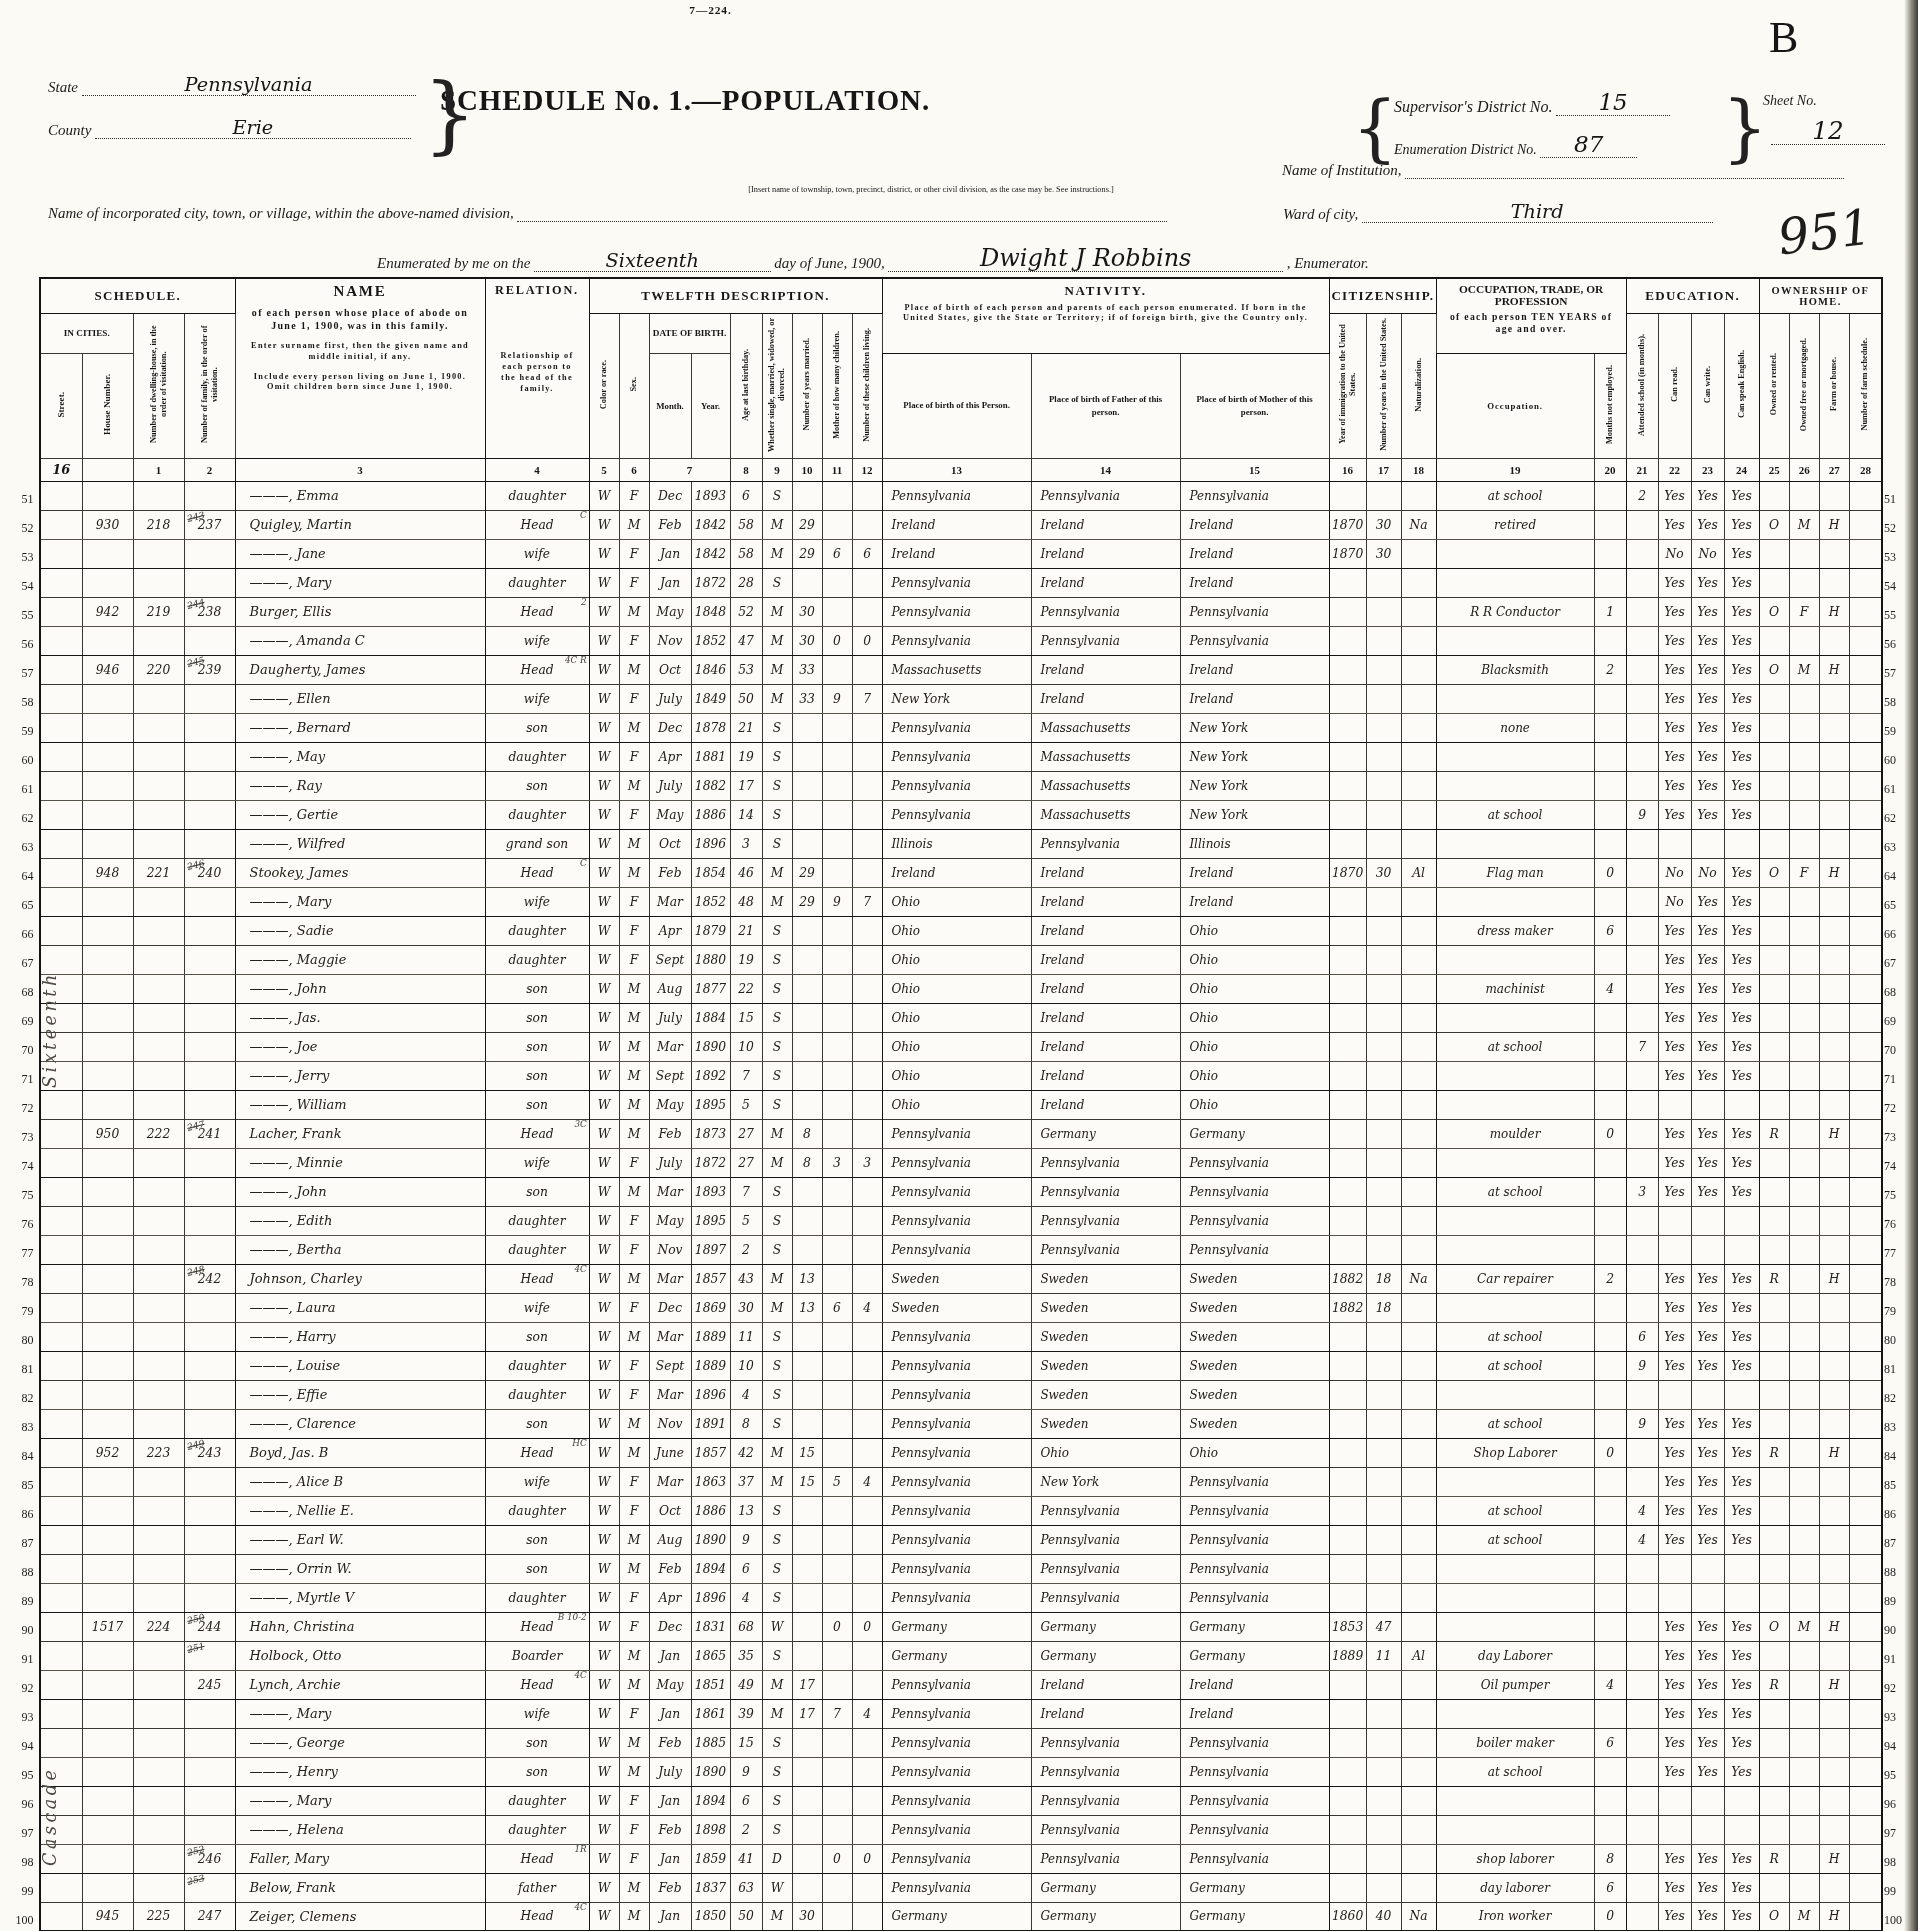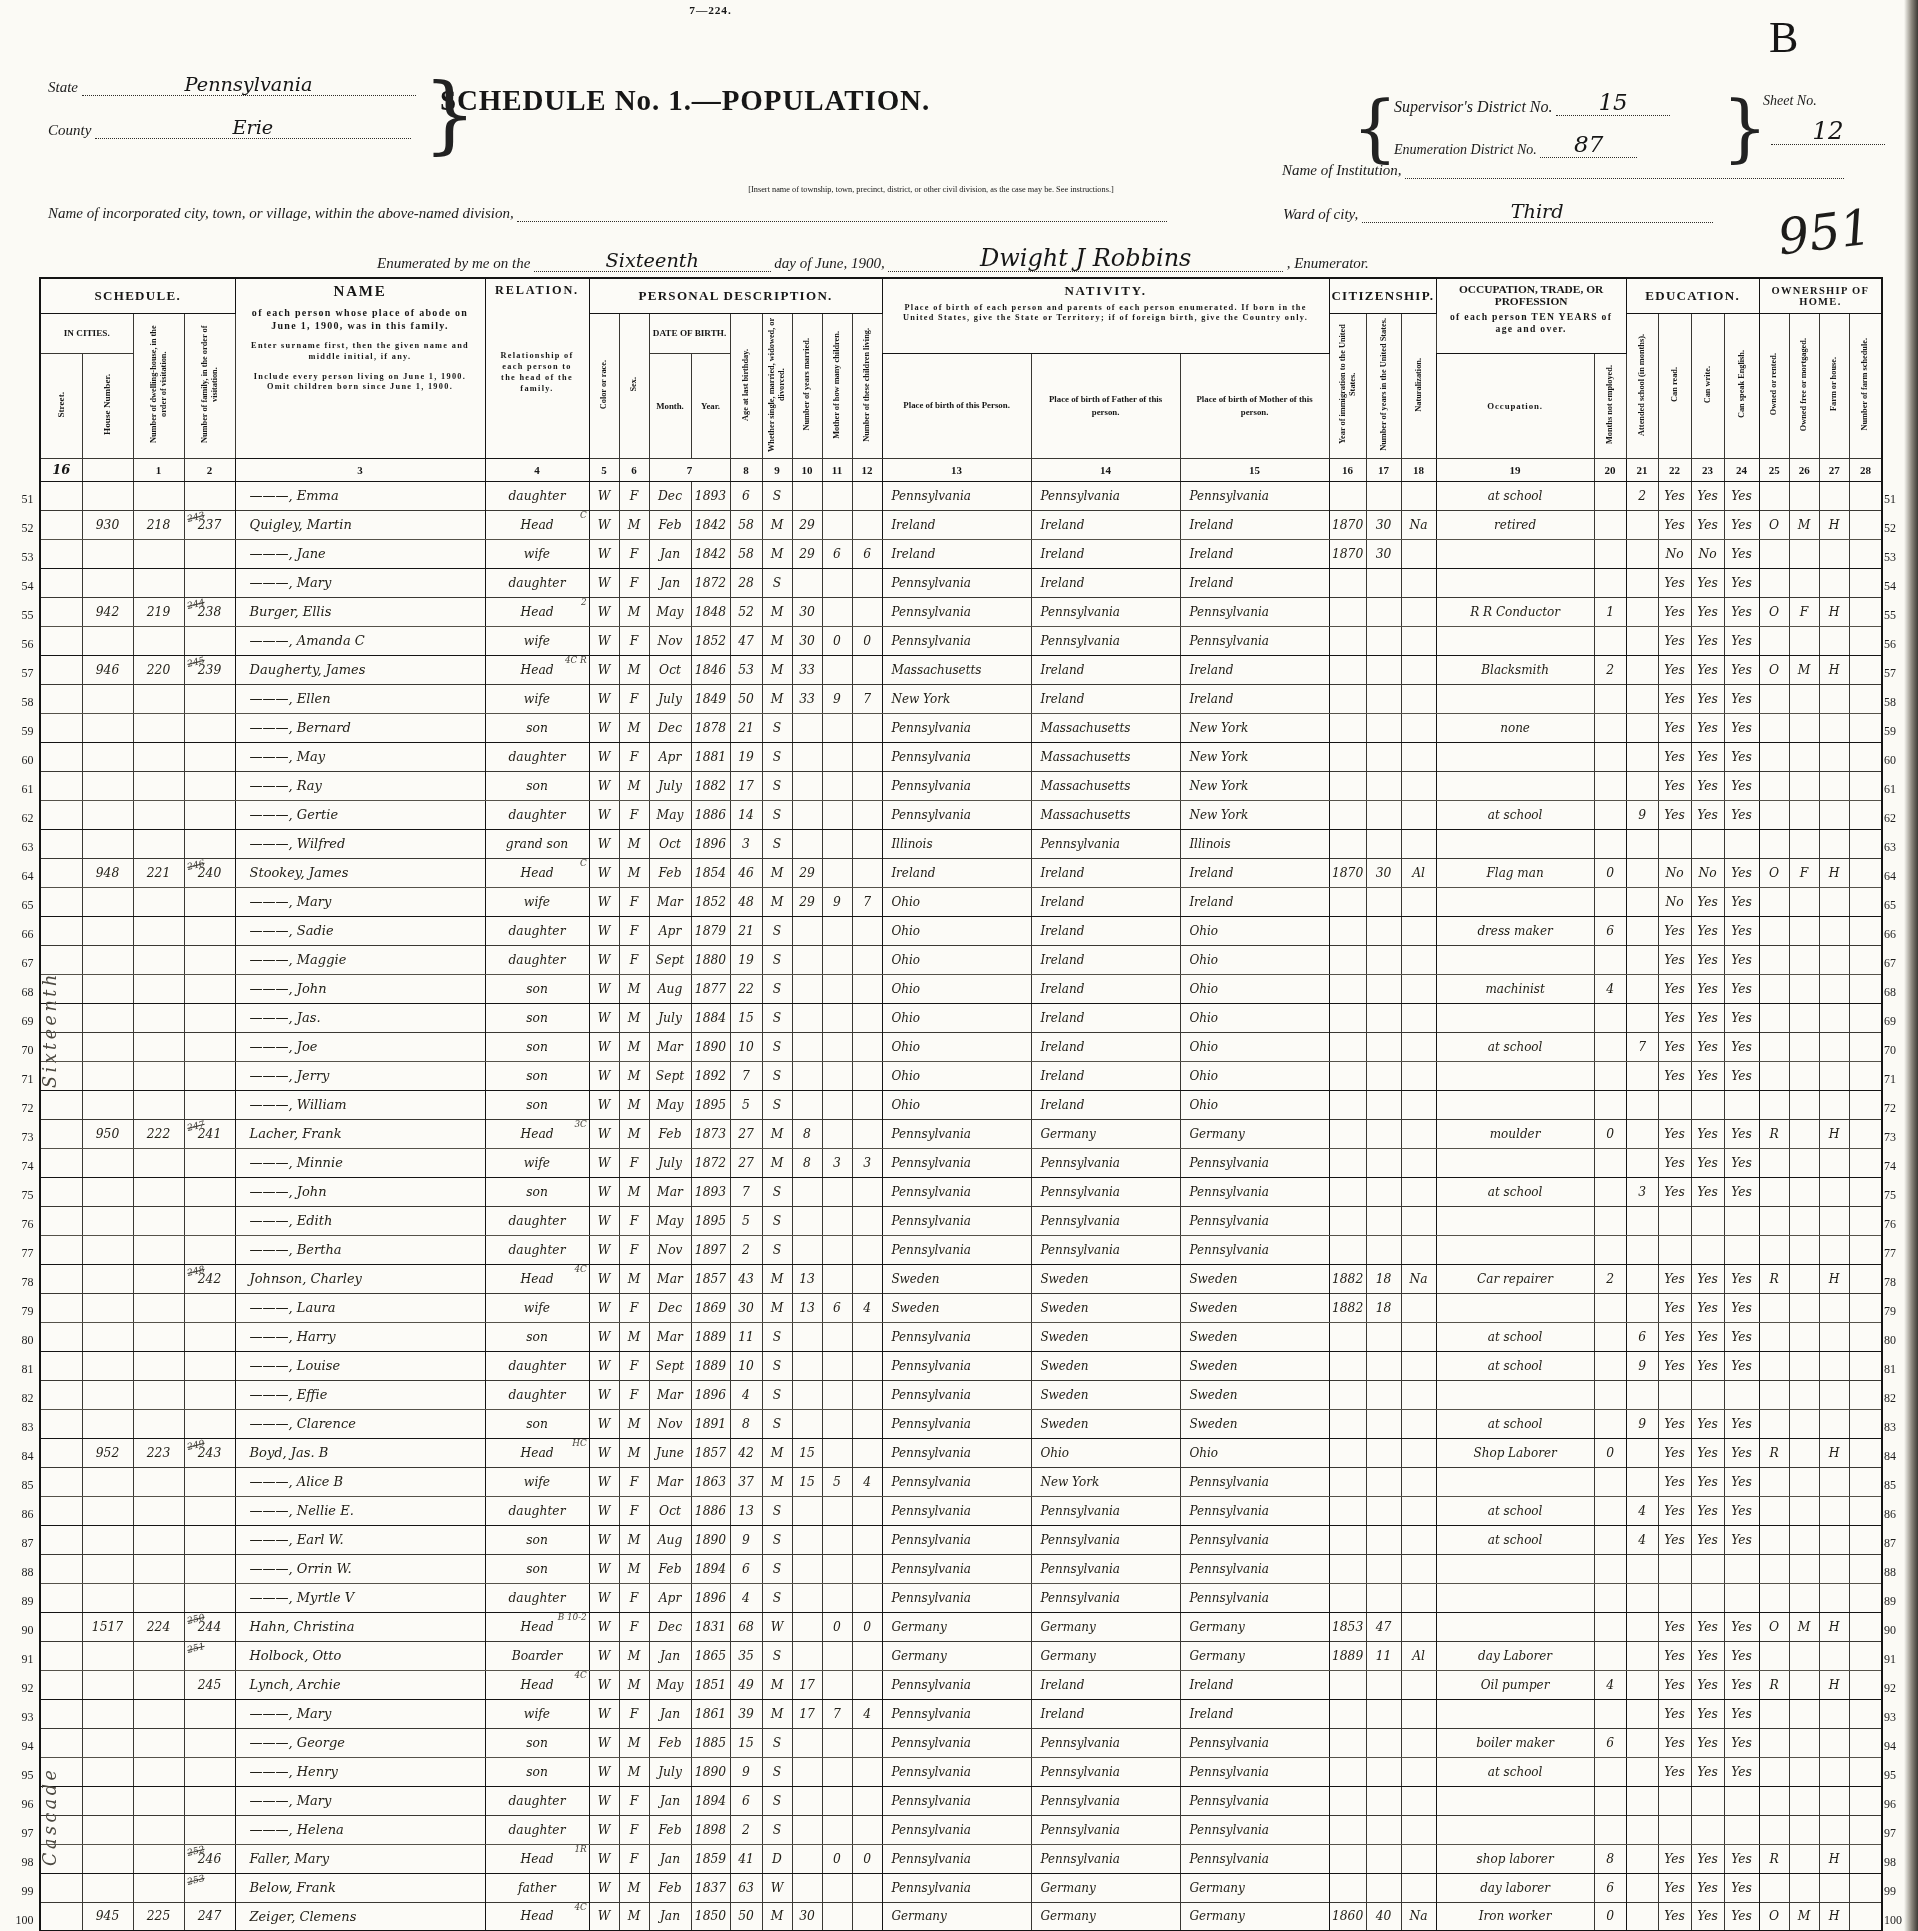--- a/index.html
+++ b/index.html
@@ -182,21 +182,21 @@
         <th rowspan="3" class="namehead gsep">
           <div class="nh-t">NAME</div>
           <div class="nh-d">of each person whose place of abode on June 1, 1900, was in this family.</div>
           <div class="nh-sm">Enter surname first, then the given name and middle initial, if any.</div>
           <div class="nh-sm">Include every person living on June 1, 1900.  Omit children born since June 1, 1900.</div>
         </th>
         <th rowspan="3" class="relhead gsep">
           <div class="nh-t" style="font-size:12.3px;">RELATION.</div>
           <div class="nh-sm" style="margin-top:53px;">Relationship of each person to the head of the family.</div>
         </th>
-        <th colspan="9" class="gsep">PERSONAL DESCRIPTION.</th>
+        <th colspan="9" class="gsep">TWELFTH DESCRIPTION.</th>
         <th colspan="3" rowspan="2" class="gsep" style="vertical-align:top;">
           <div class="nh-t" style="font-size:13px;">NATIVITY.</div>
           <div class="grp-note">Place of birth of each person and parents of each person enumerated.  If born in the United States, give the State or Territory; if of foreign birth, give the Country only.</div>
         </th>
         <th colspan="3" class="gsep">CITIZENSHIP.</th>
         <th colspan="2" rowspan="2" class="gsep" style="vertical-align:top;">
           <div class="nh-t" style="font-size:11.4px;letter-spacing:0;">OCCUPATION, TRADE, OR PROFESSION</div>
           <div class="grp-note" style="font-size:9.7px;">of each person TEN YEARS of age and over.</div>
         </th>
         <th colspan="4" class="gsep">EDUCATION.</th>

